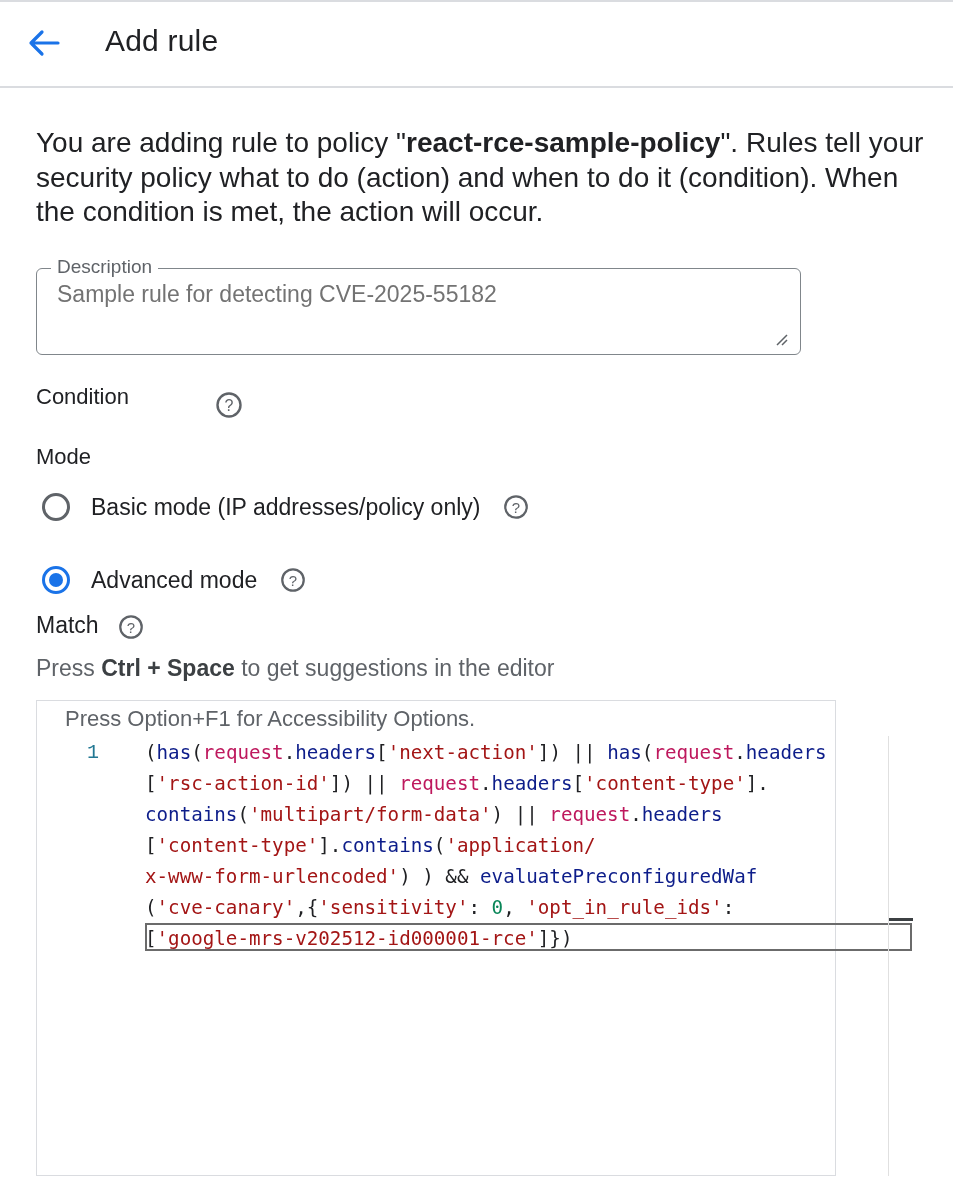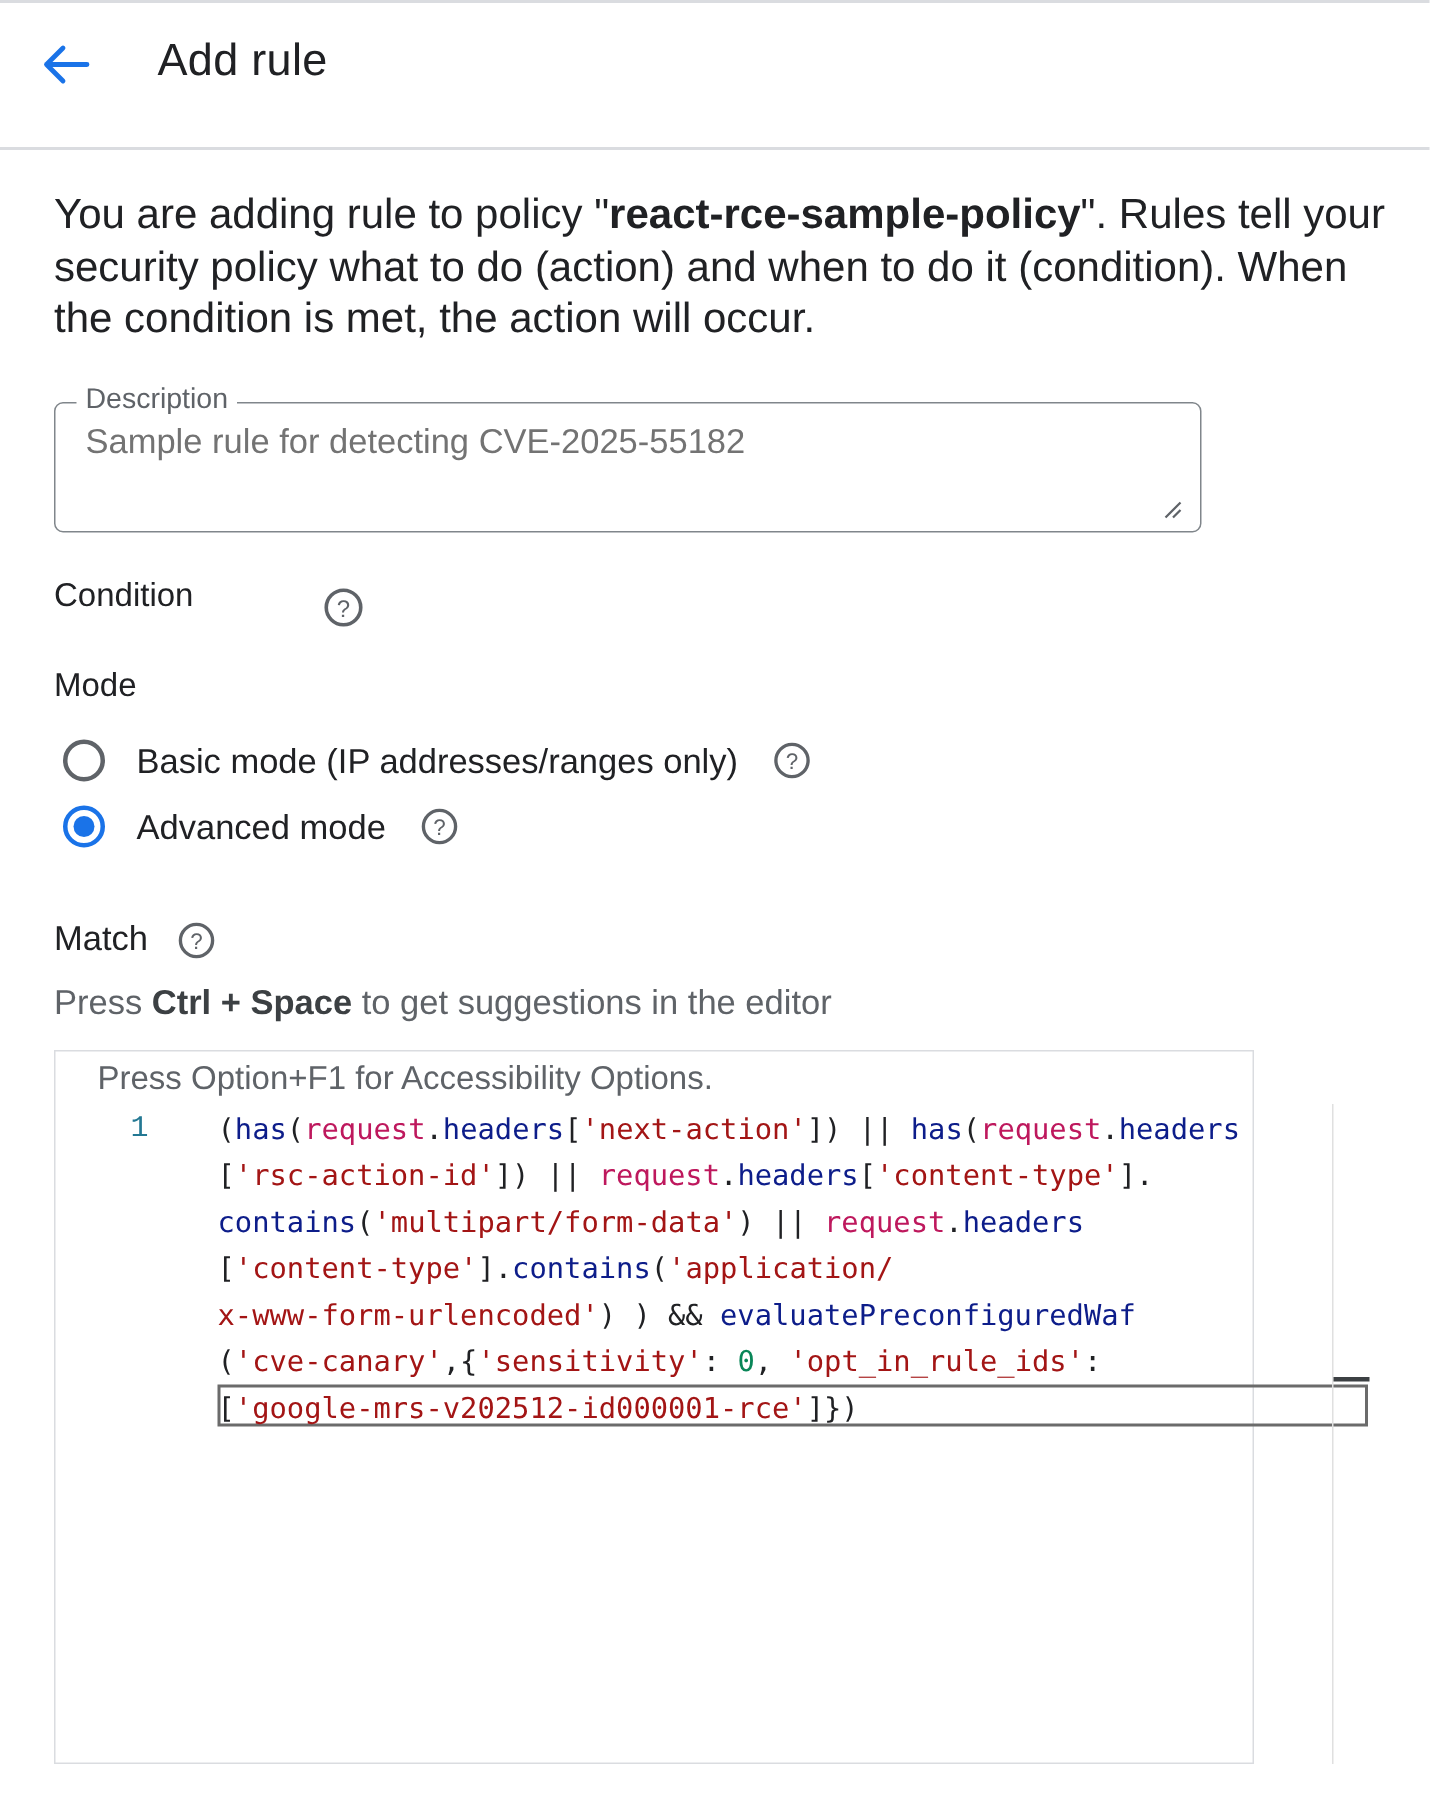--- a/index.html
+++ b/index.html
@@ -2,21 +2,21 @@
 <html><head>
 <meta charset="utf-8">
 <style>
   html, body { margin: 0; padding: 0; background: #ffffff; }
   body {
     width: 953px; height: 1200px; overflow: hidden; position: relative;
     font-family: "Liberation Sans", "DejaVu Sans", sans-serif; color: #202124;
   }
   .topline { position: absolute; left: 0; top: 0; width: 953px; height: 2px; background: #dadce0; }
   .header {
-    position: absolute; left: 0; top: 2px; width: 953px; height: 98px;
+    position: absolute; left: 0; top: 2px; width: 953px; height: 86px;
     border-bottom: 2px solid #dadce0; box-sizing: border-box;
   }
   .back-btn { position: absolute; left: 22px; top: 22px; width: 42px; height: 38px; cursor: pointer; }
   .back-btn svg { width: 42px; height: 38px; }
   .title { position: absolute; left: 105px; top: 22px; font-size: 30px; color: #202124; letter-spacing: 0.2px; }
 
   .intro {
     position: absolute; left: 36px; top: 126px; width: 890px;
     font-size: 28px; line-height: 34.5px; color: #202124;
   }
@@ -118,30 +118,30 @@
   <svg width="30" height="30" viewBox="0 0 30 30">
     <circle cx="15" cy="15" r="11.5" stroke="#5f6368" stroke-width="2.4" fill="none"></circle>
     <text x="15" y="21" text-anchor="middle" font-size="16" font-family="Liberation Sans, sans-serif" fill="#5f6368">?</text>
   </svg>
 </span>
 
 <div class="mode-label">Mode</div>
 
 <div class="radio-row" style="top:489px;">
   <span class="radio"></span>
-  <span class="radio-label">Basic mode (IP addresses/ranges only)</span>
+  <span class="radio-label">Basic mode (IP addresses/policy only)</span>
   <span class="help-icon radio-help">
     <svg width="28" height="28" viewBox="0 0 30 30">
       <circle cx="15" cy="15" r="11.5" stroke="#5f6368" stroke-width="2.4" fill="none"></circle>
       <text x="15" y="21" text-anchor="middle" font-size="16" font-family="Liberation Sans, sans-serif" fill="#5f6368">?</text>
     </svg>
   </span>
 </div>
 
-<div class="radio-row" style="top:533px;text-align:right;">
+<div class="radio-row" style="top:562px;text-align:right;">
   <span class="radio checked"></span>
   <span class="radio-label">Advanced mode</span>
   <span class="help-icon radio-help">
     <svg width="28" height="28" viewBox="0 0 30 30">
       <circle cx="15" cy="15" r="11.5" stroke="#5f6368" stroke-width="2.4" fill="none"></circle>
       <text x="15" y="21" text-anchor="middle" font-size="16" font-family="Liberation Sans, sans-serif" fill="#5f6368">?</text>
     </svg>
   </span>
 </div>
 

